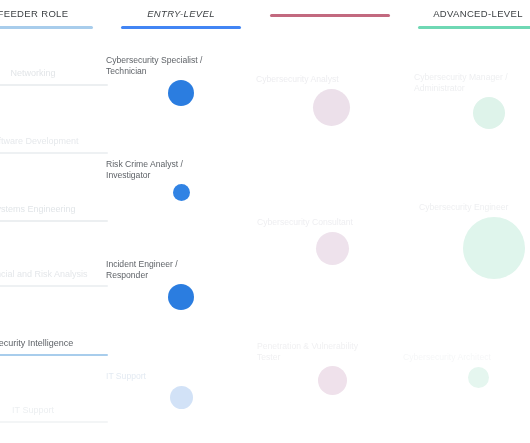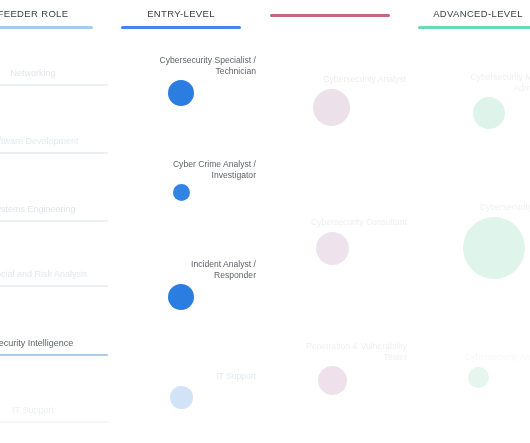--- a/index.html
+++ b/index.html
@@ -66,21 +66,21 @@
     display: block;
     margin-top: 5px;
     height: 1.5px;
     border-radius: 2px;
     width: 150px;
   }
 
   
   .role-node {
     position: absolute;
-    text-align: right;
+    text-align: left;
   }
   .role-node .role-label {
     display: block;
     font-size: 8.6px;
     line-height: 10.5px;
     white-space: pre-line;
   }
   .role-node .role-bubble {
     display: block;
     margin: 4px auto 0 auto;
@@ -90,21 +90,21 @@
 </head>
 <body>
 
 <div id="pathway">
 
   <div id="headers">
       <div class="col-header" style="left: -27px; width: 120px;">
         <span class="hdr-label">FEEDER ROLE</span>
         <span class="hdr-rule" style="background: rgb(168, 205, 236);"></span>
       </div>
-      <div class="col-header" style="left: 121px; width: 120px;">
+      <div class="col-header" style="left: 121px; width: 120px; font-style: italic;">
         <span class="hdr-label">ENTRY-LEVEL</span>
         <span class="hdr-rule" style="background: rgb(66, 133, 244);"></span>
       </div>
       <div class="col-header" style="left: 270px; width: 120px;">
         <span class="hdr-rule" style="background: rgb(194, 105, 127);"></span>
       </div>
       <div class="col-header" style="left: 418px; width: 120px;">
         <span class="hdr-label">ADVANCED-LEVEL</span>
         <span class="hdr-rule" style="background: rgb(111, 216, 180);"></span>
       </div>
@@ -137,26 +137,26 @@
       </div>
     </div>
 
   <div id="roles">
       <div class="role-node" style="left: 106px; width: 150px; top: 55px;">
         <span class="role-label" style="color: rgb(95, 99, 104);">Cybersecurity Specialist /
 Technician</span>
         <span class="role-bubble" style="width: 26px; height: 26px; background: rgb(43, 125, 224);"></span>
       </div>
       <div class="role-node" style="left: 106px; width: 150px; top: 159px;">
-        <span class="role-label" style="color: rgb(95, 99, 104);">Cyber Crime Analyst /
+        <span class="role-label" style="color: rgb(95, 99, 104);">Risk Crime Analyst /
 Investigator</span>
         <span class="role-bubble" style="width: 17px; height: 17px; background: rgb(49, 131, 228);"></span>
       </div>
       <div class="role-node" style="left: 106px; width: 150px; top: 259px;">
-        <span class="role-label" style="color: rgb(95, 99, 104);">Incident Analyst /
+        <span class="role-label" style="color: rgb(95, 99, 104);">Incident Engineer /
 Responder</span>
         <span class="role-bubble" style="width: 26px; height: 26px; background: rgb(43, 125, 224);"></span>
       </div>
       <div class="role-node" style="left: 106px; width: 150px; top: 371px;">
         <span class="role-label" style="color: rgb(227, 234, 242);">IT Support</span>
         <span class="role-bubble" style="width: 23px; height: 23px; background: rgb(210, 226, 247);"></span>
       </div>
       <div class="role-node" style="left: 256px; width: 150px; top: 74px;">
         <span class="role-label" style="color: rgb(237, 237, 240);">Cybersecurity Analyst</span>
         <span class="role-bubble" style="width: 37px; height: 37px; background: rgb(236, 224, 234);"></span>

